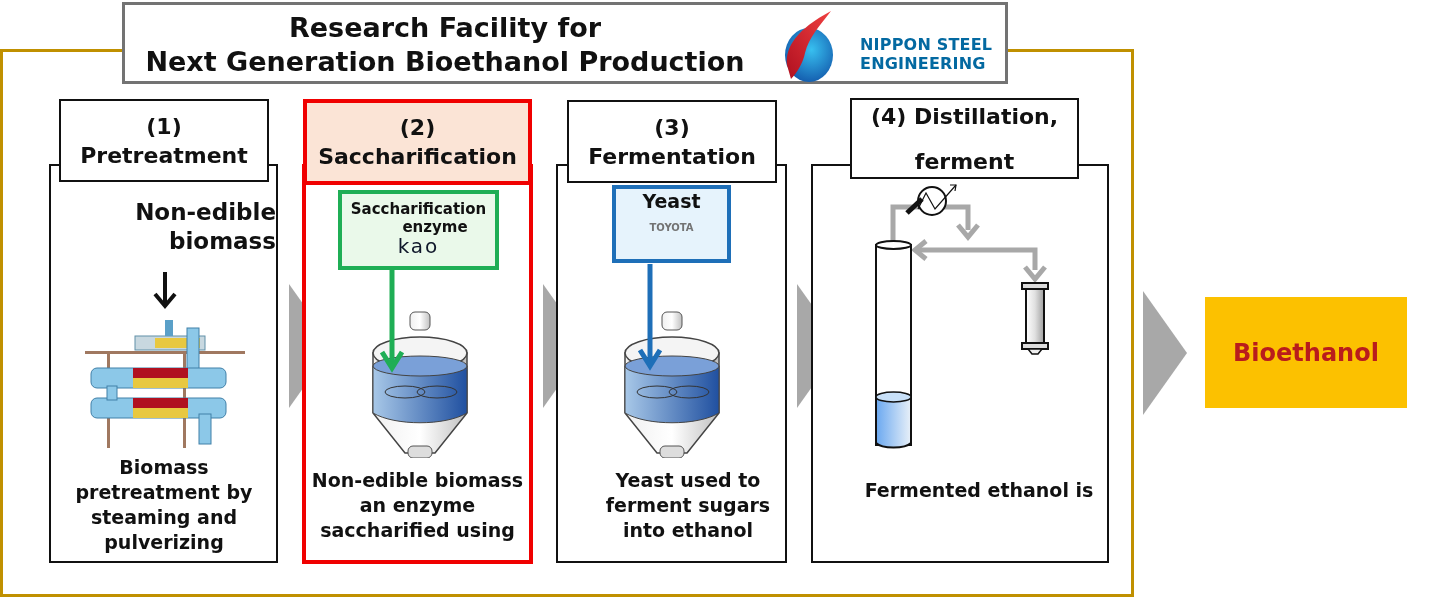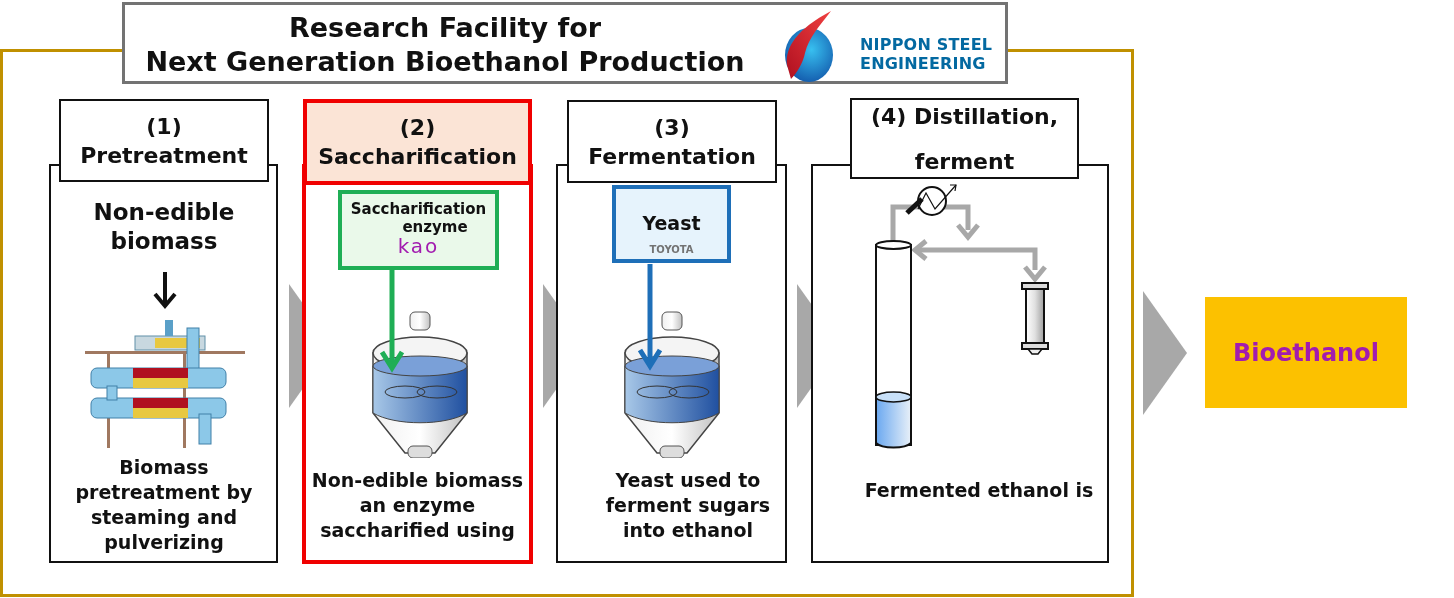--- a/index.html
+++ b/index.html
@@ -21,21 +21,21 @@
 
   .chev { width:0; height:0; border-top:62px solid transparent; border-bottom:62px solid transparent; border-left:44px solid #a8a8a8; }
 
   #p2-panel { border:4px solid #f00000; }
   #p2-head { border:4px solid #f00000; background:#fbe4d6; }
 
   #enzyme-box { border:4px solid #1fae55; background:#eaf9ea; text-align:center; }
   #yeast-box { border:4px solid #1e6fb8; background:#e6f3fc; text-align:center; }
 
   #bio-box { left:1205px; top:297px; width:202px; height:111px; background:#fcc100;
-             display:flex; align-items:center; justify-content:center; font-weight:bold; font-size:24px; color:#a21caf; }
+             display:flex; align-items:center; justify-content:center; font-weight:bold; font-size:24px; color:#b91c1c; }
 </style>
 </head>
 <body>
 
 <div class="abs" id="outer-frame"></div>
 
 <div class="abs" id="title-box">
   <div class="abs" id="title-text">
     <div>Research Facility for</div>
     <div>Next Generation Bioethanol Production</div>
@@ -60,21 +60,21 @@
       <div>ENGINEERING</div>
     </div>
   </div>
 </div>
 
 <div class="abs panel" style="left:49px;top:164px;width:229px;height:399px;"></div>
 <div class="abs head" style="left:59px;top:99px;width:210px;height:83px;">
   <div>(1)</div>
   <div>Pretreatment</div>
 </div>
-<div class="abs" style="left:52px;top:198px;width:224px;text-align:center;font-weight:bold;font-size:23px;line-height:29px;">
+<div class="abs" style="left:52px;top:198px;width:224px;text-align:right;font-weight:bold;font-size:23px;line-height:29px;">
   <div>Non-edible</div>
   <div>biomass</div>
 </div>
 <svg class="abs" style="left:150px;top:270px" width="30" height="40">
   <line x1="15" y1="2" x2="15" y2="34" stroke="#111" stroke-width="4"></line>
   <polyline points="5,24 15,36 25,24" fill="none" stroke="#111" stroke-width="4"></polyline>
 </svg>
 
 <svg class="abs" style="left:85px;top:318px" width="160" height="130" viewBox="0 0 160 130">
   <rect x="0" y="33" width="160" height="3" fill="#a07860"></rect>
@@ -103,21 +103,21 @@
 <div class="abs chev" style="left:289px;top:284px;"></div>
 
 <div class="abs panel" id="p2-panel" style="left:302px;top:164px;width:231px;height:400px;"></div>
 <div class="abs head" id="p2-head" style="left:303px;top:99px;width:229px;height:86px;">
   <div>(2)</div>
   <div>Saccharification</div>
 </div>
 <div class="abs" id="enzyme-box" style="left:338px;top:190px;width:161px;height:80px;">
   <div style="font-weight:bold;font-size:15px;line-height:18px;margin-top:6px;">Saccharification</div>
   <div style="font-weight:bold;font-size:15px;line-height:18px;margin-left:33px;">enzyme</div>
-  <div style="font-size:20px;line-height:20px;color:#a21caf;letter-spacing:2px;font-family:'DejaVu Sans',sans-serif;">kao</div>
+  <div style="font-size:20px;line-height:20px;color:#0f172a;letter-spacing:2px;font-family:'DejaVu Sans',sans-serif;">kao</div>
 </div>
 
 <svg class="abs" style="left:365px;top:268px" width="110" height="190" viewBox="0 0 110 190">
   <defs>
     <linearGradient id="liq2" x1="0" y1="0" x2="1" y2="0">
       <stop offset="0" stop-color="#a8c8e8"></stop>
       <stop offset="1" stop-color="#2050a0"></stop>
     </linearGradient>
     <linearGradient id="body2" x1="0" y1="0" x2="1" y2="0">
       <stop offset="0" stop-color="#f0f0f0"></stop>
@@ -145,21 +145,21 @@
 </div>
 
 <div class="abs chev" style="left:543px;top:284px;"></div>
 
 <div class="abs panel" style="left:556px;top:164px;width:231px;height:399px;"></div>
 <div class="abs head" style="left:567px;top:100px;width:210px;height:83px;">
   <div>(3)</div>
   <div>Fermentation</div>
 </div>
 <div class="abs" id="yeast-box" style="left:612px;top:185px;width:119px;height:78px;">
-  <div style="font-weight:bold;font-size:19px;line-height:24px;margin-top:22px;">Yeast</div>
+  <div style="font-weight:bold;font-size:19px;line-height:24px;margin-top:0;">Yeast</div>
   <div style="font-weight:bold;font-size:10px;line-height:22px;color:#737373;margin-top:4px;">TOYOTA</div>
 </div>
 <svg class="abs" style="left:617px;top:268px" width="110" height="190" viewBox="0 0 110 190">
   <rect x="45" y="44" width="20" height="18" rx="5" fill="url(#body2)" stroke="#555"></rect>
   <path d="M8 85 L8 145 L40 185 L70 185 L102 145 L102 85 Z" fill="url(#body2)" stroke="#444" stroke-width="1.5"></path>
   <ellipse cx="55" cy="85" rx="47" ry="16" fill="#f4f4f4" stroke="#444" stroke-width="1.5"></ellipse>
   <path d="M8 98 L8 145 C30 158 80 158 102 145 L102 98 Z" fill="url(#liq2)" stroke="#444"></path>
   <ellipse cx="55" cy="98" rx="47" ry="10" fill="#7aa0d8" stroke="#444"></ellipse>
   <ellipse cx="40" cy="124" rx="20" ry="6" fill="none" stroke="#333"></ellipse>
   <ellipse cx="72" cy="124" rx="20" ry="6" fill="none" stroke="#333"></ellipse>

